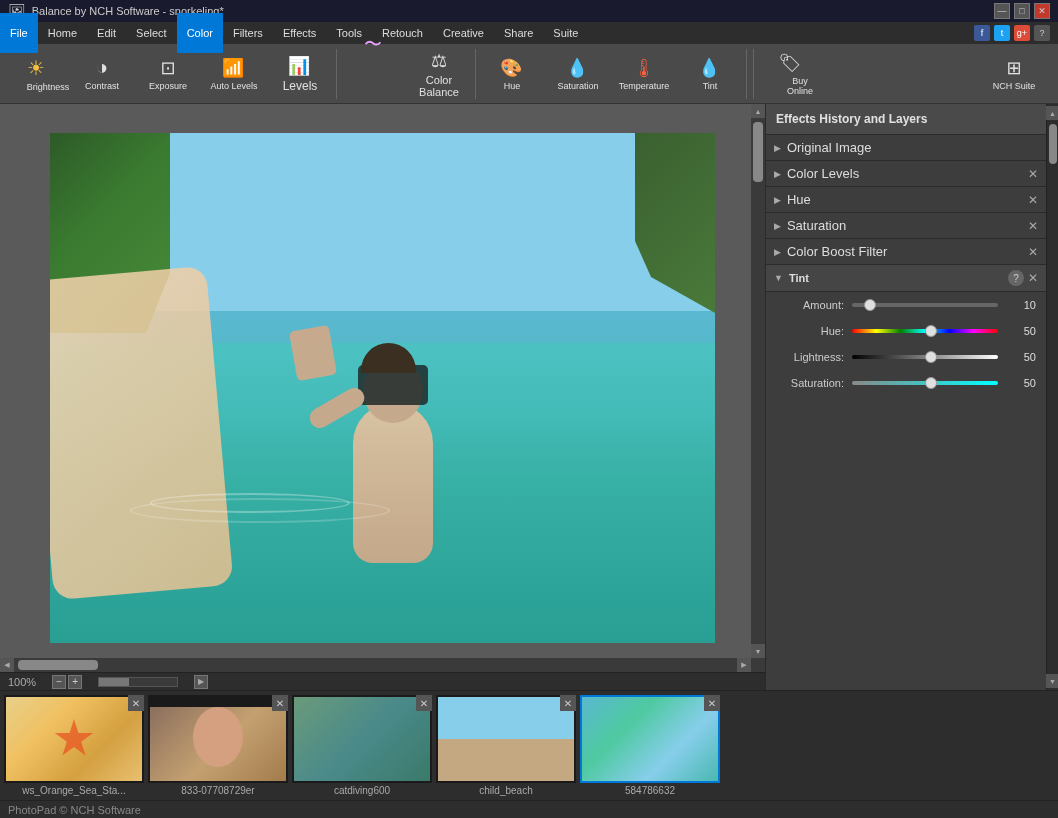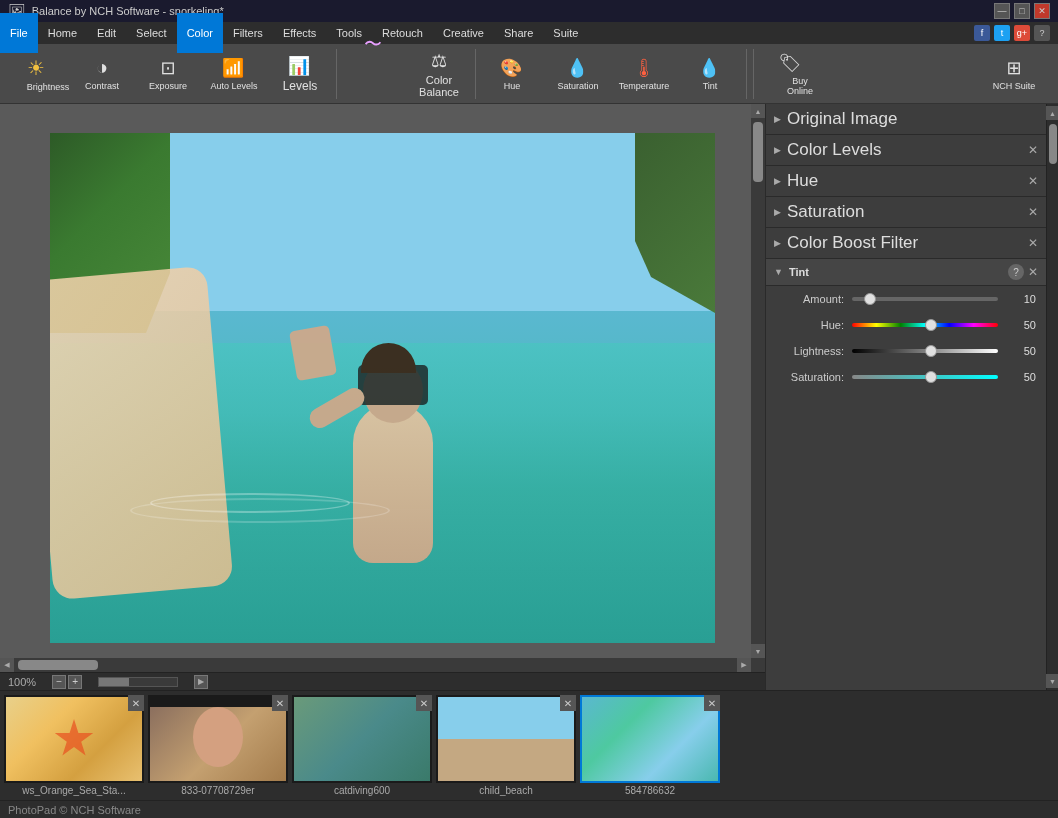--- a/index.html
+++ b/index.html
@@ -26,21 +26,21 @@
 
     
     #canvas-area { flex: 1; background: #5a5a5a; position: relative; overflow: hidden; display: flex; align-items: center; justify-content: center; }
 
     
     #right-panel { width: 293px; background: #3d3d3d; border-left: 1px solid #2a2a2a; display: flex; flex-direction: column; overflow-y: auto; }
     #panel-header { background: #4a4a4a; padding: 8px 10px; font-size: 12px; font-weight: bold; color: #e0e0e0; border-bottom: 1px solid #2a2a2a; }
 
     .effect-row { display: flex; align-items: center; padding: 5px 8px; border-bottom: 1px solid #2a2a2a; cursor: pointer; background: #3d3d3d; }
     .effect-row .chevron { margin-right: 6px; color: #aaa; font-size: 9px; }
-    .effect-row .effect-name { flex: 1; font-size: 17px; color: #ddd; }
+    .effect-row .effect-name { flex: 1; font-size: 13px; color: #ddd; }
     .effect-row .close-x { color: #aaa; font-size: 12px; cursor: pointer; }
 
     
     #tint-section { background: #3d3d3d; padding: 0; }
     #tint-header { display: flex; align-items: center; padding: 5px 8px; background: #454545; border-bottom: 1px solid #2a2a2a; cursor: pointer; }
     #tint-header .chevron { margin-right: 6px; color: #aaa; font-size: 9px; }
     #tint-header .tint-label { flex: 1; font-size: 11px; color: #ddd; font-weight: bold; }
     #tint-header .help-btn { width: 16px; height: 16px; background: #666; border-radius: 50%; display: flex; align-items: center; justify-content: center; font-size: 10px; color: #ccc; margin-right: 4px; cursor: pointer; }
     #tint-header .close-x { color: #aaa; font-size: 12px; cursor: pointer; }
 
@@ -259,20 +259,23 @@
         <div style="width:30px;height:100%;background:#777;position:absolute;left:0;"></div>
       </div>
       <div style="width:14px;height:14px;background:#555;border:1px solid #777;display:flex;align-items:center;justify-content:center;font-size:8px;color:#aaa;">▶</div>
     </div>
   </div>
 
   <div id="right-panel">
 
     <div style="display:flex; flex-direction:row; height:100%;">
       <div style="flex:1; overflow-y:hidden;">
+        <div id="panel-header">
+          <span>Effects History and Layers</span>
+        </div>
 
         <div class="effect-row">
           <span class="chevron">▶</span>
           <span class="effect-name">Original Image</span>
         </div>
 
         <div class="effect-row">
           <span class="chevron">▶</span>
           <span class="effect-name">Color Levels</span>
           <span class="close-x">✕</span>

